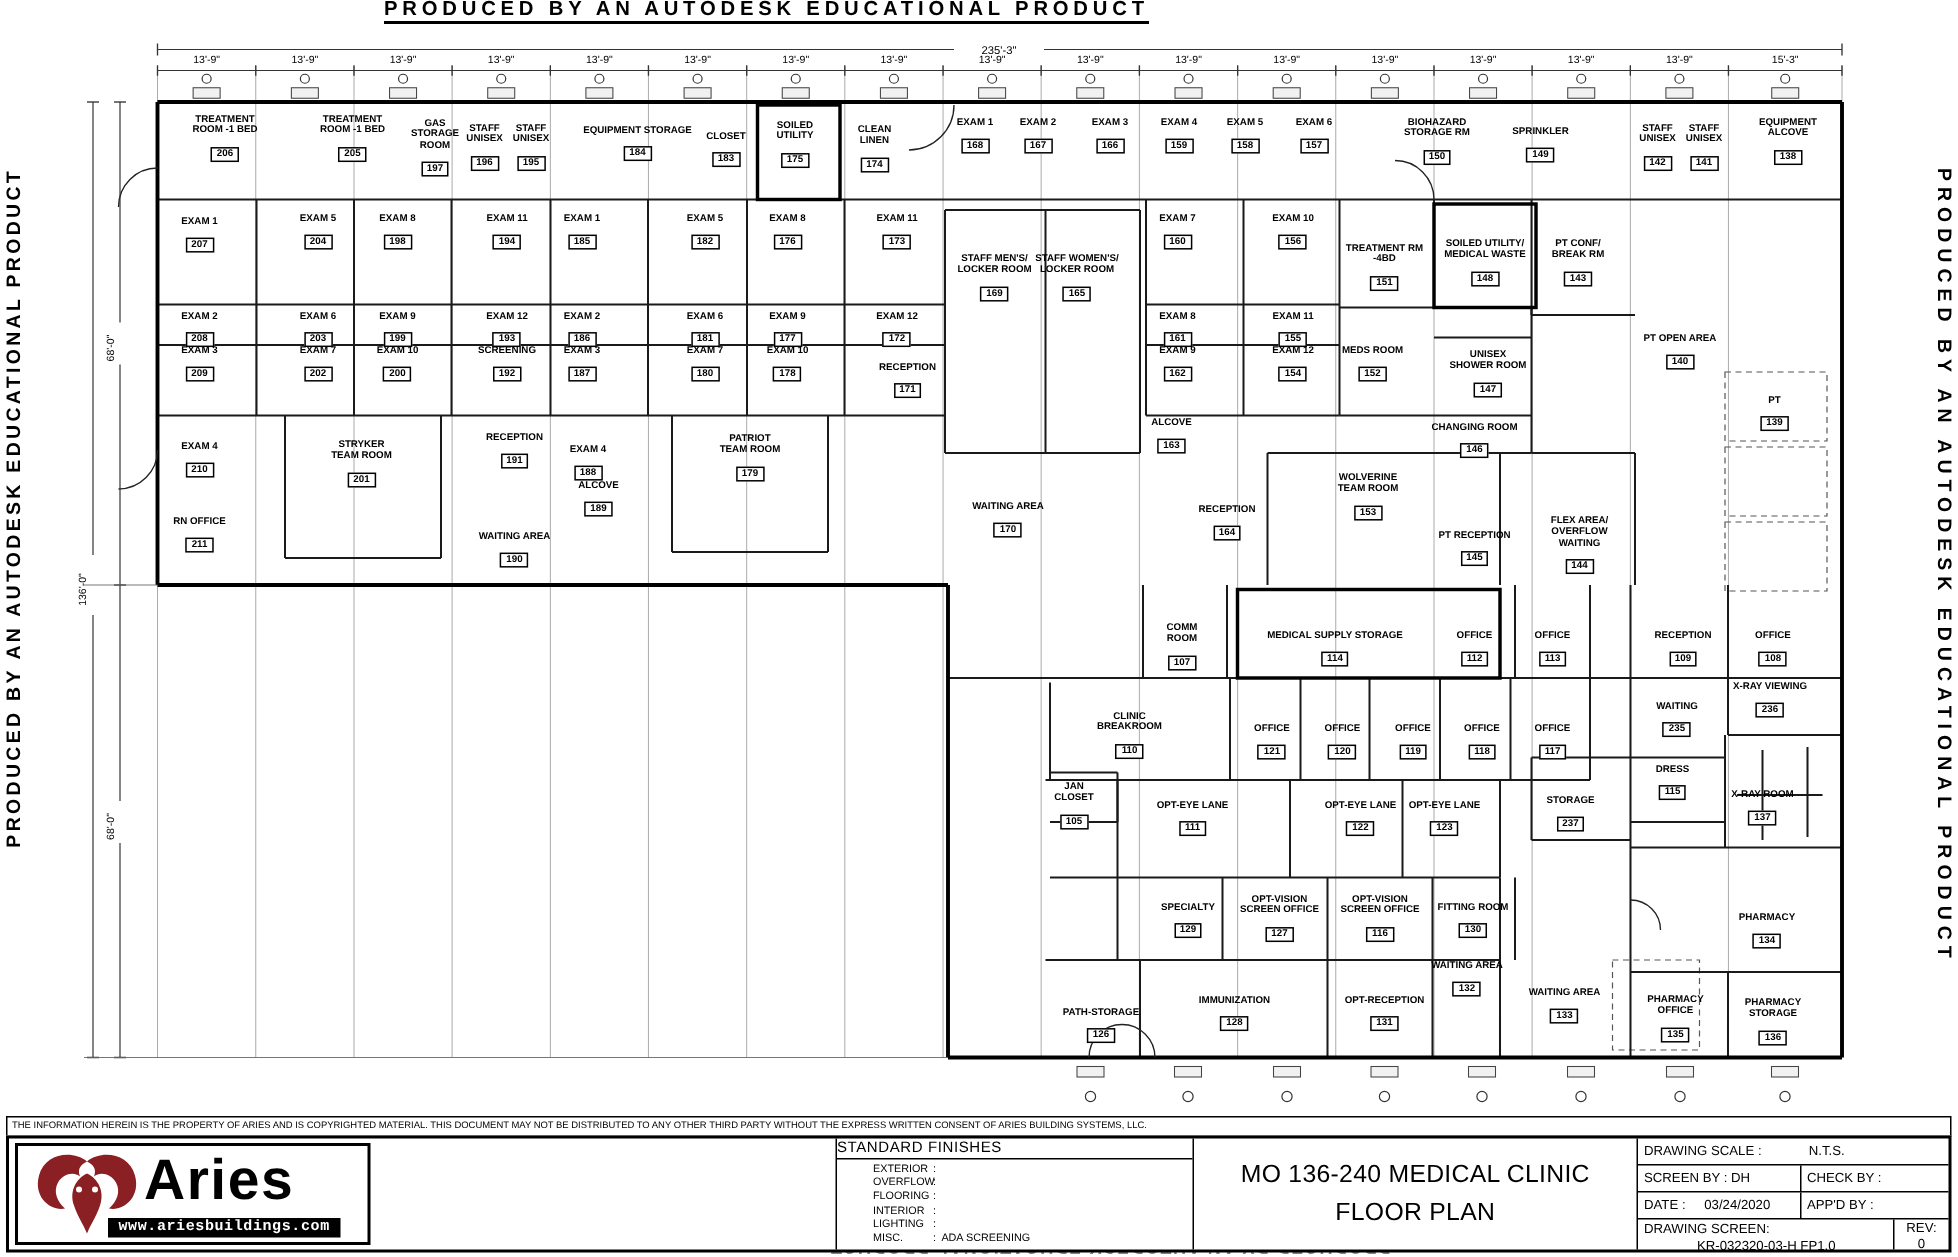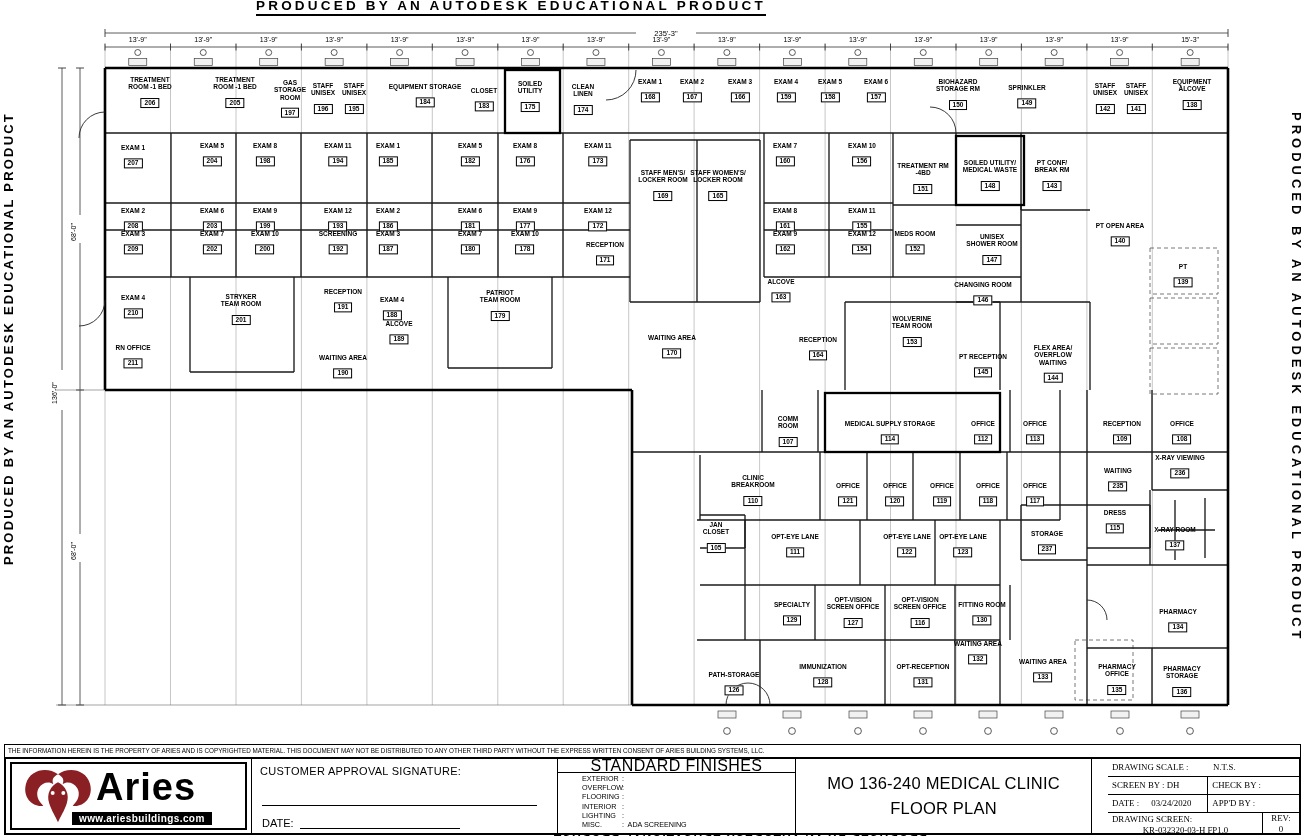--- a/index.html
+++ b/index.html
@@ -22,36 +22,36 @@
   .disclaimer{position:absolute;left:4px;right:4px;top:744px;height:12px;border:1.5px solid #000;
               font-size:6.3px;line-height:12px;padding-left:3px;white-space:nowrap;overflow:hidden;background:#fff;}
   
   .tb{position:absolute;left:4px;right:4px;top:757px;bottom:3px;border:2px solid #000;background:#fff;}
   .cell{position:absolute;top:0;bottom:0;border-left:1.5px solid #000;box-sizing:border-box;}
   .cell-logo{left:0;width:245px;border-left:none;}
   .logo-box{position:absolute;inset:3px 4px;border:2px solid #000;}
   .ram{position:absolute;left:6px;top:1px;}
   .aries-word{position:absolute;left:84px;top:2px;font-size:38px;font-weight:800;letter-spacing:1px;}
   .aries-url{position:absolute;left:60px;top:48px;background:#000;color:#fff;font-size:10px;font-weight:bold;
-             padding:1px 7px;letter-spacing:0.4px;}
+             padding:1px 7px;letter-spacing:0.4px;font-family:Liberation Mono, monospace;}
   .cell-approval{left:245px;width:306px;padding:6px 8px;box-sizing:border-box;}
   .approval-label{font-size:11px;letter-spacing:0.3px;}
   .sig-line{position:absolute;left:10px;right:20px;top:46px;border-bottom:1.5px solid #000;}
   .date-row{position:absolute;left:10px;top:58px;font-size:11px;}
   .date-line{display:inline-block;width:160px;border-bottom:1.5px solid #000;margin-left:6px;vertical-align:bottom;}
   .cell-finishes{left:551px;width:238px;}
-  .fin-title{font-size:16px;text-align:center;border-bottom:1.5px solid #000;line-height:13px;letter-spacing:0.4px;}
+  .fin-title{font-size:10px;text-align:left;border-bottom:1.5px solid #000;line-height:13px;letter-spacing:0.4px;}
   .fin-rows{padding:1px 0 0 4px;}
   .fin-row{font-size:7.2px;line-height:9.2px;white-space:pre;margin-left:20px;}
   .fin-label{display:inline-block;width:40px;}
   .cell-project{left:789px;width:296px;display:flex;flex-direction:column;justify-content:center;
                 align-items:center;text-align:center;}
   .proj-line{font-size:16.5px;line-height:1.5;letter-spacing:0.2px;}
   .cell-meta{left:1085px;right:0;font-size:8.8px;}
-  .m-row{position:absolute;left:16px;right:0;border-bottom:1.5px solid #000;box-sizing:border-box;font-family:Liberation Serif, serif;}
+  .m-row{position:absolute;left:0;right:0;border-bottom:1.5px solid #000;box-sizing:border-box;}
   .m1{top:0;height:18px;line-height:16px;}
   .m2{top:18px;height:18px;line-height:16px;}
   .m3{top:36px;height:18px;line-height:16px;}
   .m4{top:54px;bottom:0;border-bottom:none;}
   .m-split{position:absolute;top:0;bottom:0;left:52%;border-left:1.5px solid #000;padding-left:4px;line-height:16px;}
   .m-pad{padding-left:4px;}
   .m-val{position:absolute;left:55%;top:0;}
   .rev-cell{position:absolute;top:0;bottom:0;right:0;width:36px;border-left:1.5px solid #000;text-align:center;}
   .dwg-num-label{padding-left:4px;line-height:12px;}
   .dwg-num{ text-align:center;line-height:11px;}
@@ -457,27 +457,20 @@
           <path d="M60 14 C75 2 102 6 108 28 C114 50 96 64 82 61 C90 54 94 44 89 35 C84 26 73 24 67 29 C70 21 66 17 60 14 Z" fill="#8a1f24"></path>
           <path d="M60 26 C49 31 42 44 47 58 C51 70 56 76 60 86 C64 76 69 70 73 58 C78 44 71 31 60 26 Z" fill="#8a1f24"></path>
           <circle cx="52" cy="42" r="3" fill="#fff"></circle>
             <circle cx="68" cy="42" r="3" fill="#fff"></circle>
         </svg>
         <div class="aries-word">Aries</div>
         <div class="aries-url">www.ariesbuildings.com</div>
       </div>
     </div>
 
-    <div class="cell cell-approval">
-      <div class="approval-label">CUSTOMER APPROVAL SIGNATURE:</div>
-      <div class="sig-line"></div>
-      <div class="date-row">
-        <span>DATE:</span><span class="date-line"></span>
-      </div>
-    </div>
 
     <div class="cell cell-finishes">
       <div class="fin-title">STANDARD FINISHES</div>
       <div class="fin-rows" id="fin-rows">
           <div class="fin-row"><span class="fin-label">EXTERIOR</span><span>:  </span></div>
           <div class="fin-row"><span class="fin-label">OVERFLOW</span><span>:  </span></div>
           <div class="fin-row"><span class="fin-label">FLOORING</span><span>:  </span></div>
           <div class="fin-row"><span class="fin-label">INTERIOR</span><span>:  </span></div>
           <div class="fin-row"><span class="fin-label">LIGHTING</span><span>:  </span></div>
           <div class="fin-row"><span class="fin-label">MISC.</span><span>:  ADA SCREENING</span></div>

